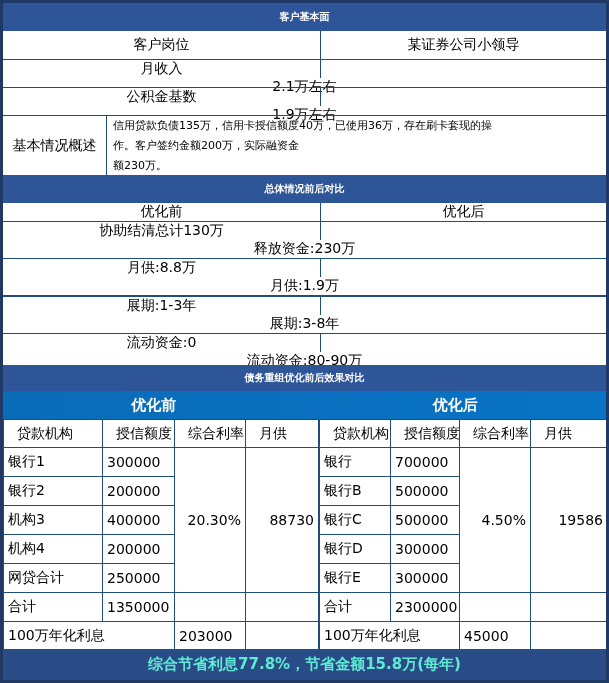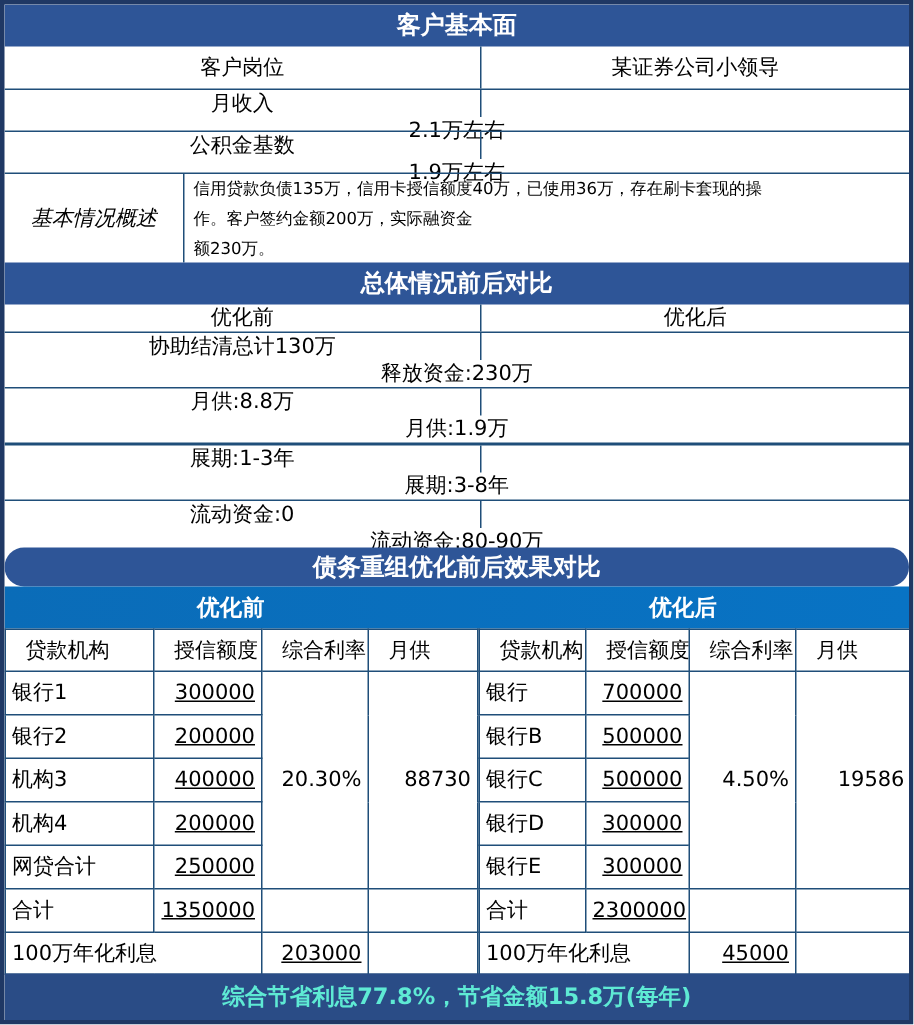--- a/index.html
+++ b/index.html
@@ -15,41 +15,40 @@
   .page{
     width:609px;height:683px;
     border:3px solid var(--outer);
     background:#fff;
     display:flex;flex-direction:column;
     overflow:hidden;
   }
   .sec-header{
     height:28px;flex:0 0 28px;
     background:var(--hdr);
-    color:#fff;font-weight:bold;font-size:16px;
-    display:flex;align-items:center;justify-content:center;
-  }
-  .sec-header.h3{height:26px;flex:0 0 26px;border-radius:13px;}
+    color:#fff;font-weight:bold;font-size:10px;
+    display:flex;align-items:center;justify-content:center;
+  }
+  .sec-header.h3{height:26px;flex:0 0 26px;}
   .kv-row{display:flex;height:28px;flex:0 0 28px;}
   .kv-row + .kv-row{border-top:1px solid var(--line);flex-direction:column;}
   .kv-row .c1{
     width:318px;border-right:1px solid var(--line);
     display:flex;align-items:center;justify-content:center;
     font-size:14px;
   }
   .kv-row .c2{
     flex:1;display:flex;align-items:center;justify-content:center;
     font-size:14px;
   }
   .overview-row{display:flex;height:60px;flex:0 0 60px;border-top:1px solid var(--line);}
   .ov-label{
-    width:120px;border-right:1px solid var(--line);
+    width:104px;border-right:1px solid var(--line);
     display:flex;align-items:center;justify-content:center;
     font-size:14px;
-    font-style:italic;
   }
   .ov-text{
     flex:1;padding:0 6px;font-size:11px;line-height:20px;
     white-space:pre-line;display:flex;align-items:center;
   }
   .s2{display:flex;flex-direction:column;height:162px;flex:0 0 162px;}
   .s2 .kv-row{flex:1;height:auto;}
   .band{
     height:28px;flex:0 0 28px;
     background:linear-gradient(90deg,#0A6CB8,var(--band));
@@ -57,21 +56,21 @@
     display:flex;align-items:center;
   }
   .band .half{flex:1;text-align:center;}
   .tables{display:flex;height:230px;flex:0 0 230px;}
   table.t{border-collapse:collapse;table-layout:fixed;font-size:14px;}
   table.t td{border:1px solid var(--line);padding:0 4px;overflow:hidden;white-space:nowrap;}
   table.t tr.hrow td{height:28px;text-align:left;padding-left:13px;}
   table.t tr.drow td{height:29px;}
   table.t tr.irow td{height:28px;}
   td.name{text-align:left;}
-  td.num{text-align:right;padding-right:6px;text-decoration:underline;}
+  td.num{text-align:left;padding-right:6px;}
   td.mid{text-align:right;vertical-align:middle;}
   .footer{
     flex:1;background:var(--foot);
     color:#5eead4;font-weight:bold;font-size:15px;
     display:flex;align-items:center;justify-content:center;
   }
 </style>
 </head>
 <body>
 

